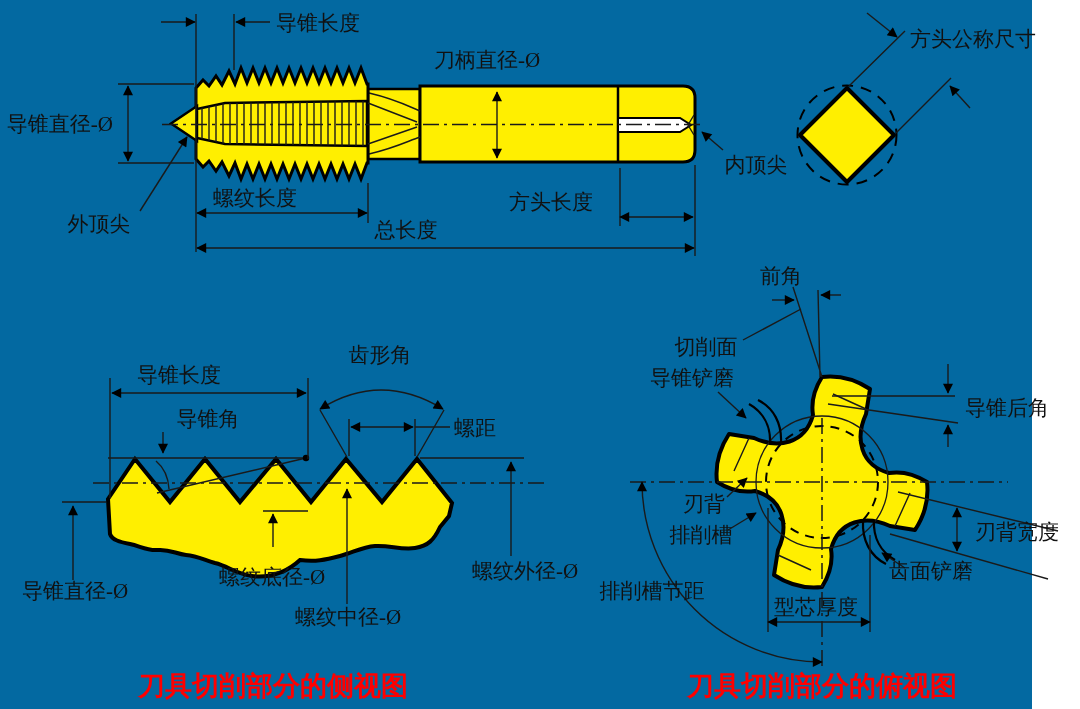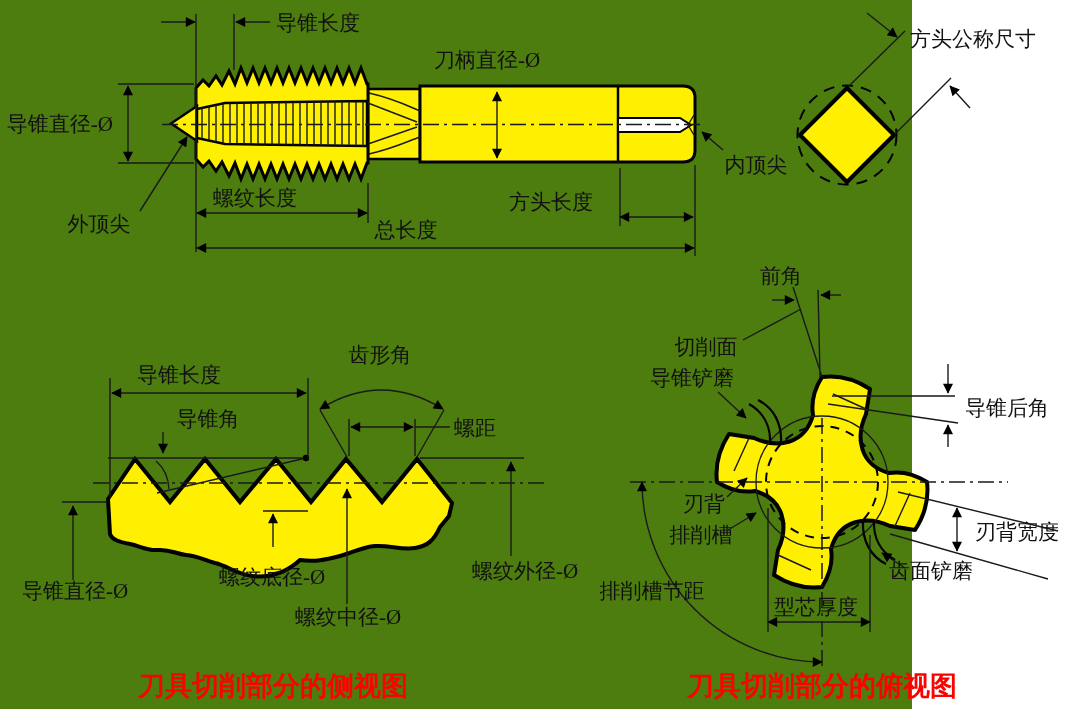--- a/index.html
+++ b/index.html
@@ -1,16 +1,16 @@
 <!DOCTYPE html>
 <html><head>
 <meta charset="utf-8">
 <style>
   html,body{margin:0;padding:0;background:#ffffff;}
-  .stage{width:912px;height:709px;position:relative;background:#4d7c0f;}
+  .stage{width:1032px;height:709px;position:relative;background:#0369a1;}
   text{font-family:"Liberation Serif","DejaVu Serif",serif;}
   .lbl{font-size:21px;fill:#111111;}
   .cap{font-size:27px;font-weight:bold;}
   .thin{stroke:#1a1a1a;stroke-width:1.4;fill:none;}
   .med{stroke:#000000;stroke-width:2.2;fill:none;}
   .cl{stroke:#1a1a1a;stroke-width:1.5;stroke-dasharray:16 5 3 5;fill:none;}
 </style>
 </head>
 <body>
 

